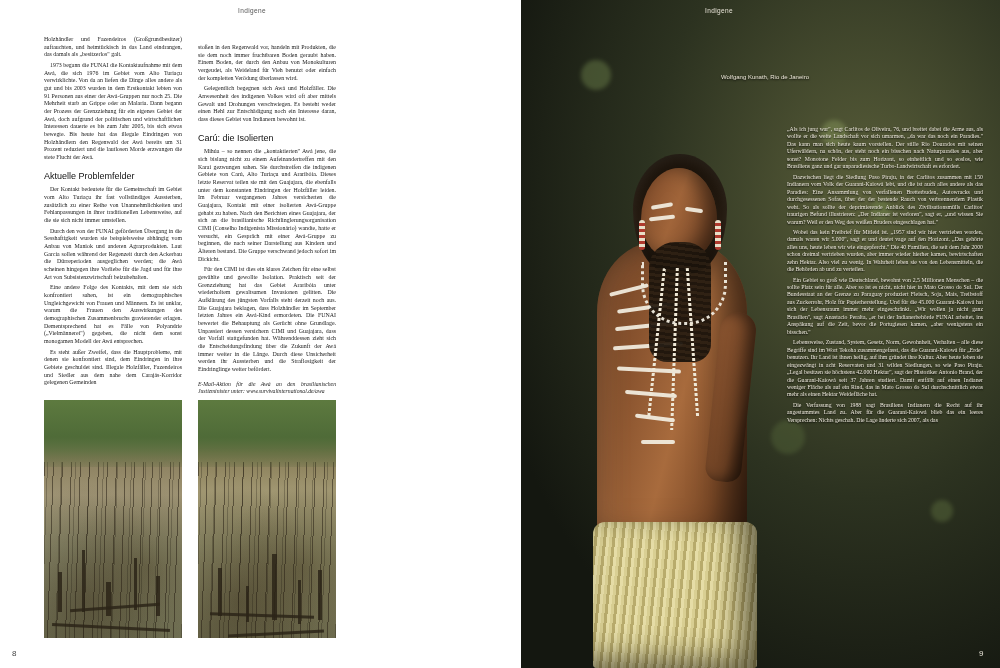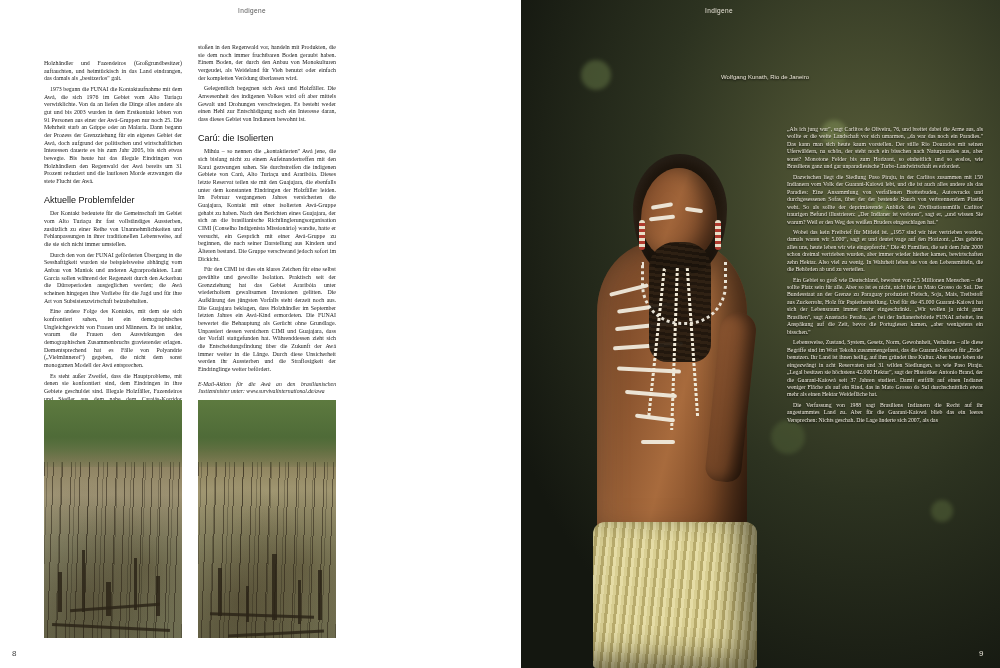--- a/index.html
+++ b/index.html
@@ -80,21 +80,21 @@
     color: #111;
     margin: 9px 0 4px 0;
     text-indent: 0;
   }
   .col .italic-note {
     font-style: italic;
     font-size: 5.7px;
     margin-top: 7px;
     text-indent: 0;
   }
-  .colL1 { left: 44px; top: 60px; width: 138px; }
+  .colL1 { left: 44px; top: 36px; width: 138px; }
   .colL2 { left: 198px; top: 44px; width: 138px; }
 
   
   .photo-left-top {
     position: absolute;
     left: 44px; top: 400px;
     width: 138px; height: 238px;
     background:
       linear-gradient(to bottom, #7b8f5a 0%, #6e7f4e 14%, #8a7f5d 24%, #9e9374 40%, #8b8a6c 62%, #6f6f53 100%);
     overflow: hidden;

